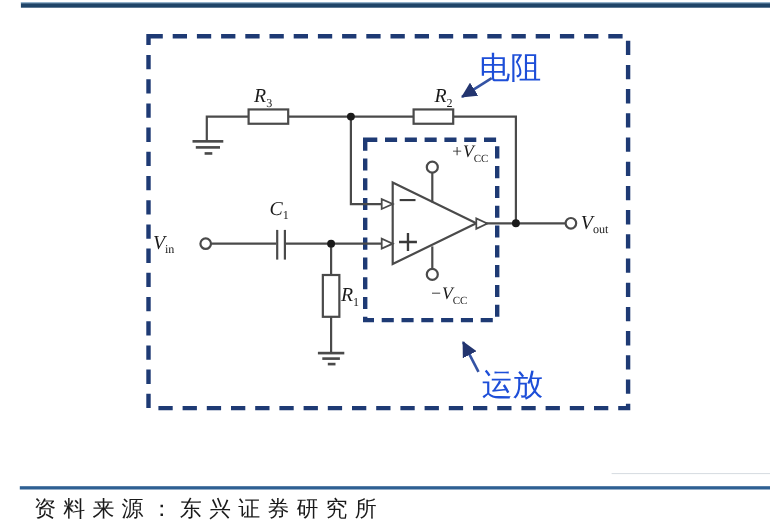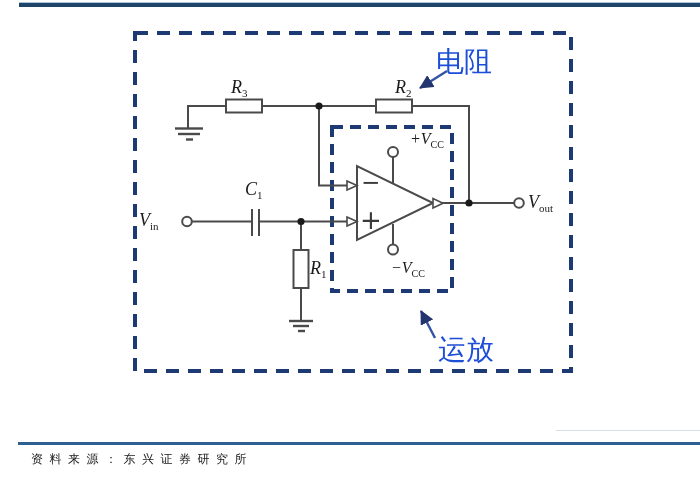--- a/index.html
+++ b/index.html
@@ -13,21 +13,21 @@
   .abs{position:absolute;white-space:nowrap;}
   .clabel{font-family:"Liberation Serif",serif;font-size:18px;color:#1a1a1a;line-height:1;}
   .clabel i{font-style:italic;}
   .clabel sub{font-size:11px;font-style:normal;vertical-align:-4px;letter-spacing:0;}
   .vcc{font-size:16px;margin-left:40px;}
   .vcc sub{font-size:10px;}
   .opamp-sign{font-family:"DejaVu Sans",sans-serif;color:#3a3a3a;line-height:1;}
   .cn-annot{font-size:28px;font-weight:400;color:#1d4ed8;line-height:1;
             font-family:"Liberation Sans",sans-serif;}
   .cn-title{font-size:28px;font-weight:700;color:#1f3468;line-height:1;}
-  .source{font-family:"Liberation Serif",serif;font-size:12px;color:#1a1a1a;
+  .source{font-family:"Liberation Serif",serif;font-size:20px;color:#1a1a1a;
           letter-spacing:6.5px;line-height:1;}
 </style>
 </head>
 <body>
 
 <div id="canvas">
 
   <div class="rule-top"></div>
 
   <svg width="700" height="450" viewBox="0 0 700 450">

